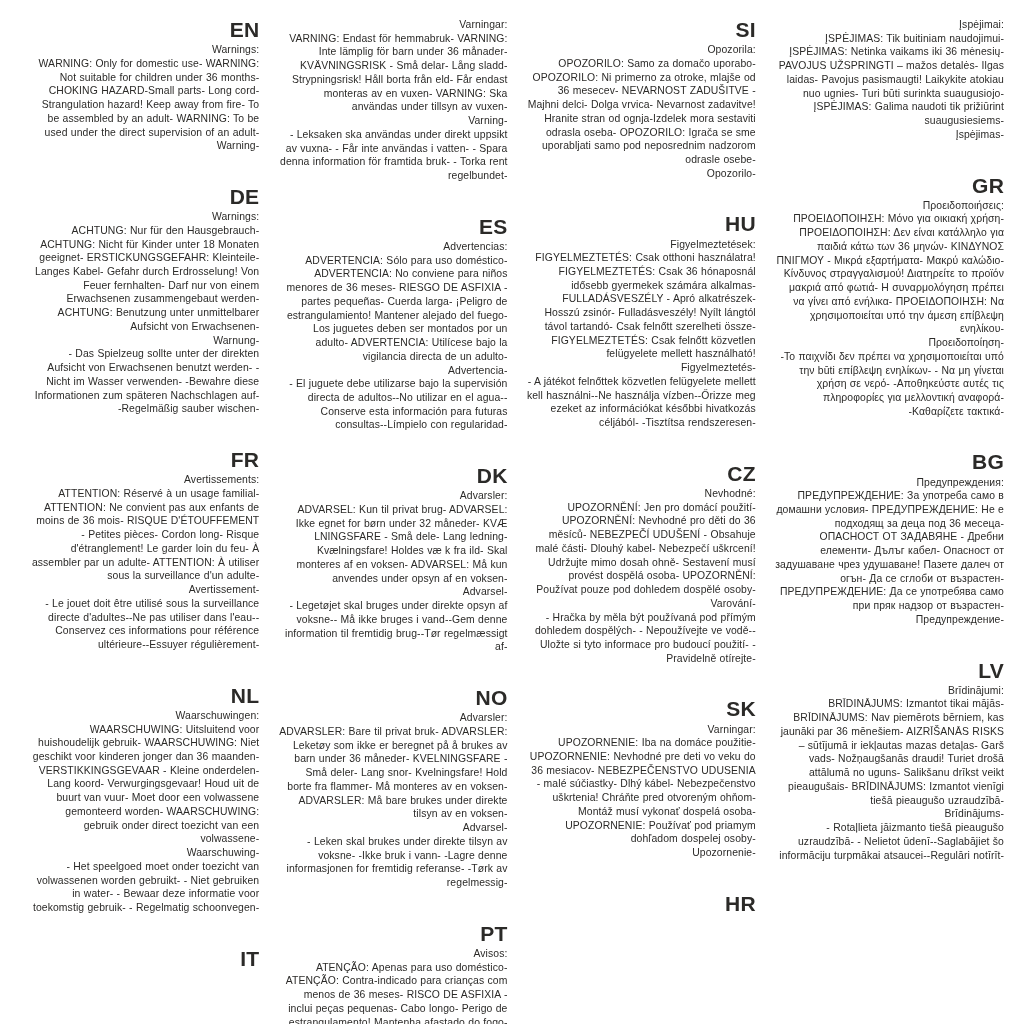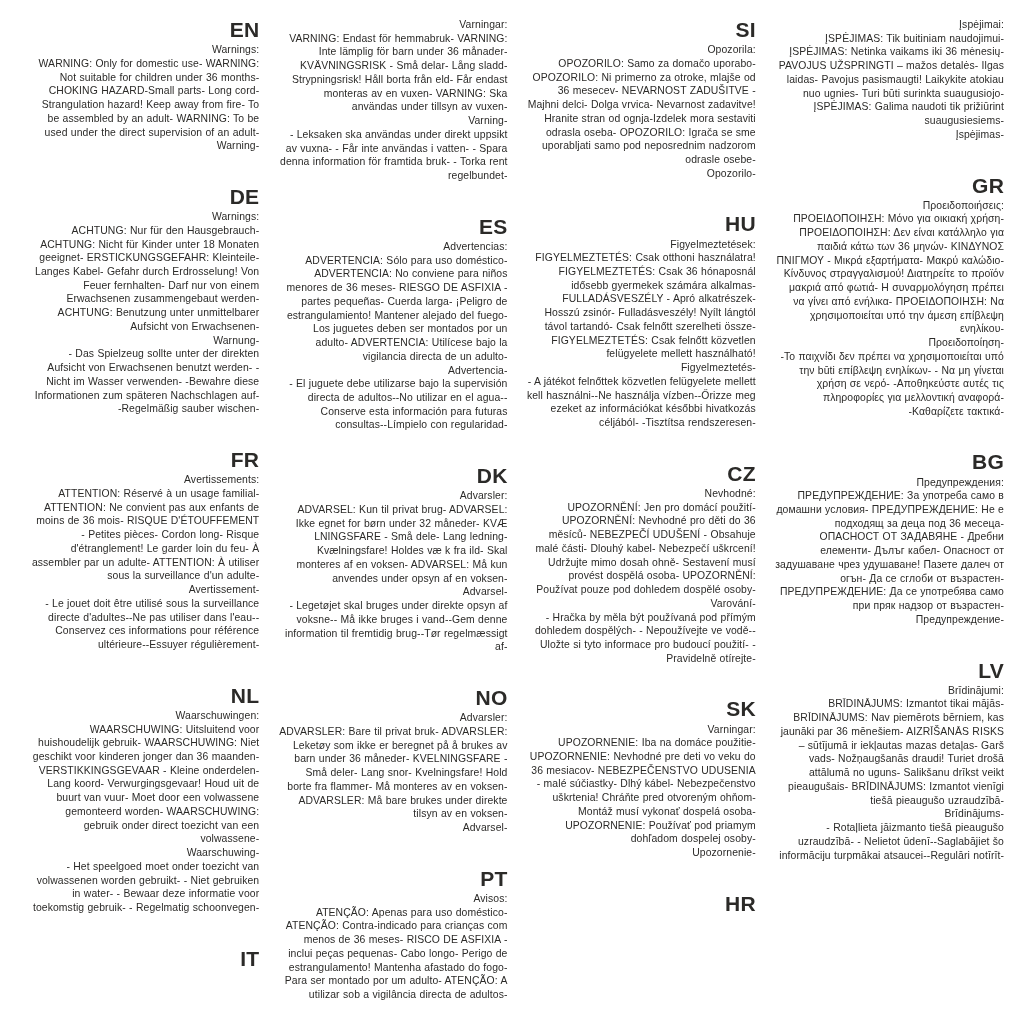--- a/index.html
+++ b/index.html
@@ -104,20 +104,21 @@
           <p>Advarsler:</p>
           <p>ADVARSEL: Kun til privat brug- ADVARSEL: Ikke egnet for børn under 32 måneder- KVÆ LNINGSFARE - Små dele- Lang ledning- Kvælningsfare! Holdes væ k fra ild- Skal monteres af en voksen- ADVARSEL: Må kun anvendes under opsyn af en voksen-</p>
           <p>Advarsel-</p>
           <p>- Legetøjet skal bruges under direkte opsyn af voksne-- Må ikke bruges i vand--Gem denne information til fremtidig brug--Tør regelmæssigt af-</p>
         </section>
         <section class="lang-block">
           <h2 class="lang-code">NO</h2>
           <p>Advarsler:</p>
           <p>ADVARSLER: Bare til privat bruk- ADVARSLER: Leketøy som ikke er beregnet på å brukes av barn under 36 måneder- KVELNINGSFARE - Små deler- Lang snor- Kvelningsfare! Hold borte fra flammer- Må monteres av en voksen- ADVARSLER: Må bare brukes under direkte tilsyn av en voksen-</p>
           <p>Advarsel-</p>
+          <p>- Leken skal brukes under direkte tilsyn av voksne- -Ikke bruk i vann- -Lagre denne informasjonen for fremtidig referanse- -Tørk av regelmessig-</p>
         </section>
         <section class="lang-block">
           <h2 class="lang-code">PT</h2>
           <p>Avisos:</p>
           <p>ATENÇÃO: Apenas para uso doméstico- ATENÇÃO: Contra-indicado para crianças com menos de 36 meses- RISCO DE ASFIXIA - inclui peças pequenas- Cabo longo- Perigo de estrangulamento! Mantenha afastado do fogo- Para ser montado por um adulto- ATENÇÃO: A utilizar sob a vigilância directa de adultos-</p>
         </section>
       </div>
     <div class="col">
         <section class="lang-block">
           <h2 class="lang-code">SI</h2>

